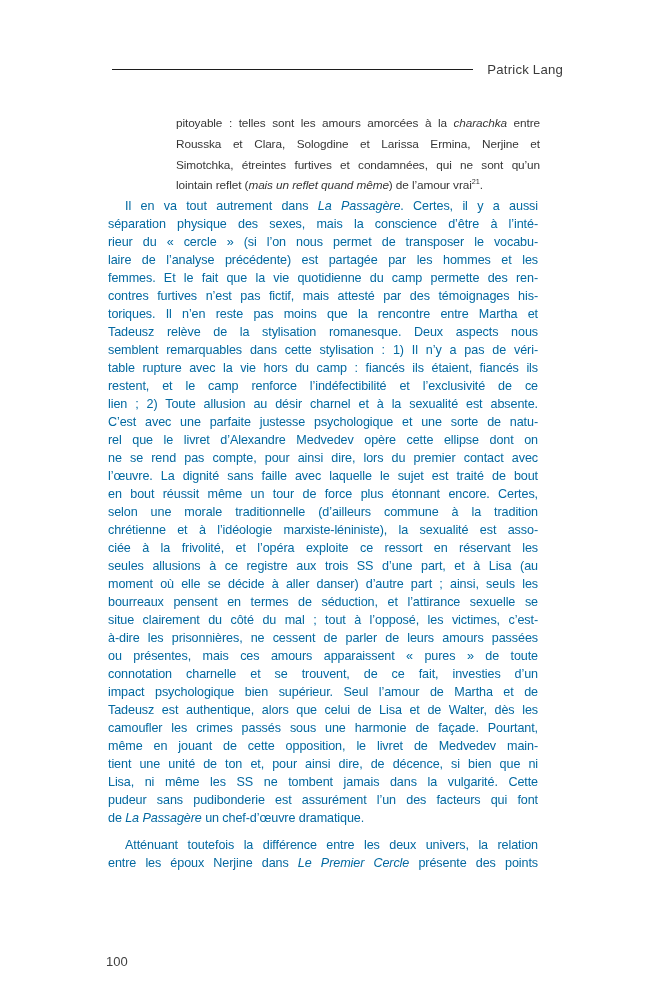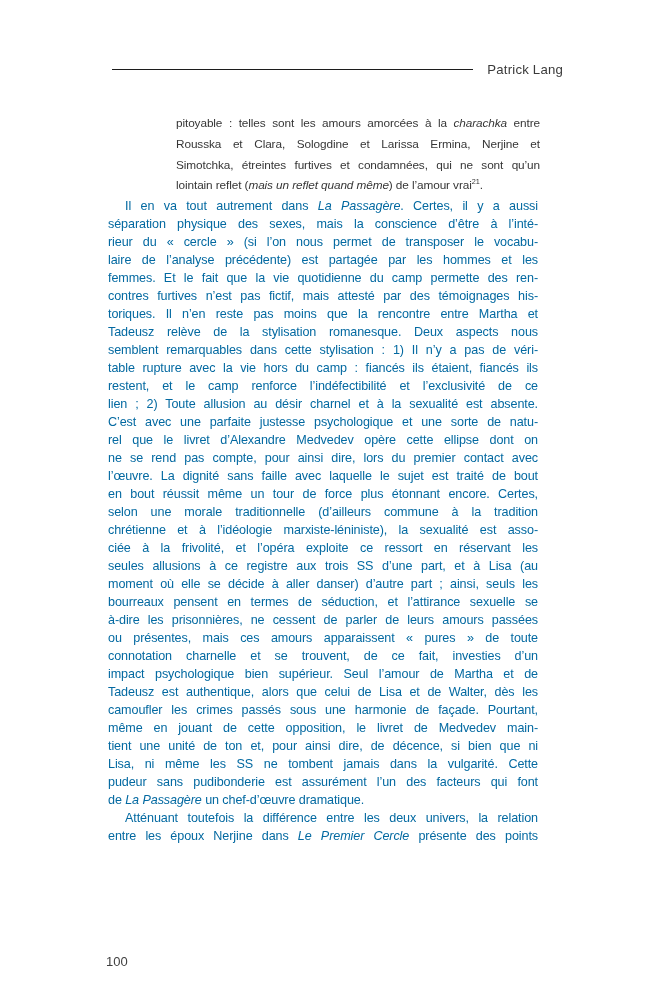--- a/index.html
+++ b/index.html
@@ -35,21 +35,21 @@
     color: #363636;
   }
 
   .main-text {
     position: absolute;
     top: 197px; left: 108px; width: 430px;
     font-size: 12.6px; line-height: 18px;
     letter-spacing: -0.1px;
     color: #0369a1;
   }
-  .paragraph + .paragraph { margin-top: 0; }
+  .paragraph + .paragraph { margin-top: 9px; }
 
   .line { text-align: justify; text-align-last: justify; }
   .line.last { text-align-last: left; }
   .line.indent { text-indent: 17px; }
 
   em { font-style: italic; }
   sup {
     font-size: 0.62em;
     vertical-align: super;
     line-height: 0;
@@ -96,20 +96,21 @@
         <div class="line"><span>rel que le livret d’Alexandre Medvedev opère cette ellipse dont on</span></div>
         <div class="line"><span>ne se rend pas compte, pour ainsi dire, lors du premier contact avec</span></div>
         <div class="line"><span>l’œuvre. La dignité sans faille avec laquelle le sujet est traité de bout</span></div>
         <div class="line"><span>en bout réussit même un tour de force plus étonnant encore. Certes,</span></div>
         <div class="line"><span>selon une morale traditionnelle (d’ailleurs commune à la tradition</span></div>
         <div class="line"><span>chrétienne et à l’idéologie marxiste-léniniste), la sexualité est asso-</span></div>
         <div class="line"><span>ciée à la frivolité, et l’opéra exploite ce ressort en réservant les</span></div>
         <div class="line"><span>seules allusions à ce registre aux trois SS d’une part, et à Lisa (au</span></div>
         <div class="line"><span>moment où elle se décide à aller danser) d’autre part&nbsp;; ainsi, seuls les</span></div>
         <div class="line"><span>bourreaux pensent en termes de séduction, et l’attirance sexuelle se</span></div>
+        <div class="line"><span>situe clairement du côté du mal&nbsp;; tout à l’opposé, les victimes, c’est-</span></div>
         <div class="line"><span>à-dire les prisonnières, ne cessent de parler de leurs amours passées</span></div>
         <div class="line"><span>ou présentes, mais ces amours apparaissent «&nbsp;pures&nbsp;» de toute</span></div>
         <div class="line"><span>connotation charnelle et se trouvent, de ce fait, investies d’un</span></div>
         <div class="line"><span>impact psychologique bien supérieur. Seul l’amour de Martha et de</span></div>
         <div class="line"><span>Tadeusz est authentique, alors que celui de Lisa et de Walter, dès les</span></div>
         <div class="line"><span>camoufler les crimes passés sous une harmonie de façade. Pourtant,</span></div>
         <div class="line"><span>même en jouant de cette opposition, le livret de Medvedev main-</span></div>
         <div class="line"><span>tient une unité de ton et, pour ainsi dire, de décence, si bien que ni</span></div>
         <div class="line"><span>Lisa, ni même les SS ne tombent jamais dans la vulgarité. Cette</span></div>
         <div class="line"><span>pudeur sans pudibonderie est assurément l’un des facteurs qui font</span></div>

